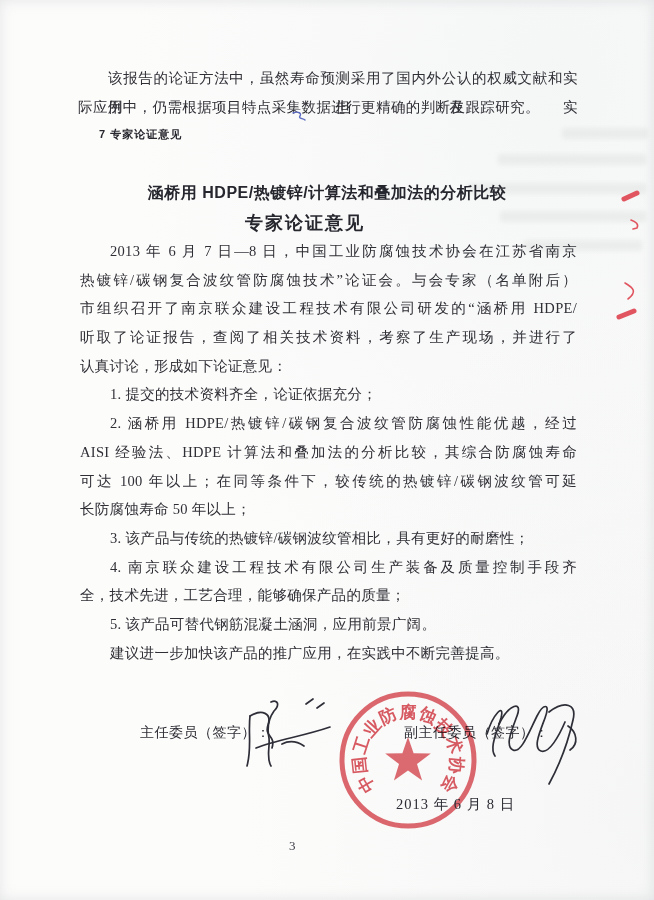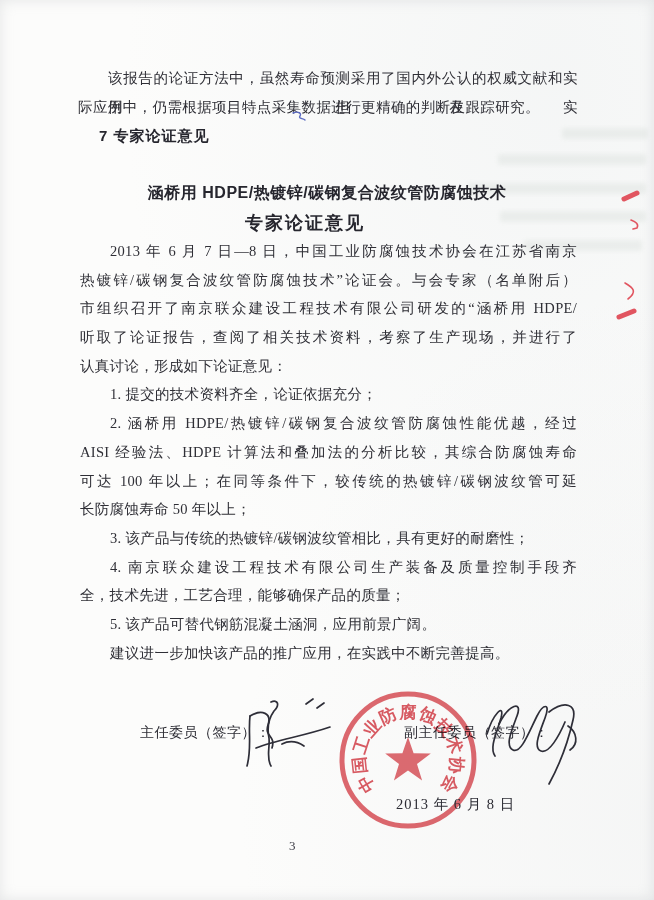--- a/index.html
+++ b/index.html
@@ -16,21 +16,21 @@
       radial-gradient(ellipse at 100% 90%, rgba(205,210,214,.15), transparent 45%),
       #fcfcfb;
     box-shadow:inset 0 0 14px rgba(160,165,170,.25);
   }
   .abs{position:absolute;}
   
   #intro{left:78px;top:64px;width:500px;font-size:14.5px;line-height:29px;letter-spacing:.4px;}
   
   .heading{
     left:99px;top:127px;font-family:"Liberation Sans","DejaVu Sans",sans-serif;
-    font-weight:bold;font-size:15px;letter-spacing:1px;color:#26262e;
+    font-weight:bold;font-size:11px;letter-spacing:1px;color:#26262e;
   }
   .doc-title1{
     left:0;top:183px;width:654px;text-align:center;
     font-family:"Liberation Sans","DejaVu Sans",sans-serif;
     font-weight:bold;font-size:16px;letter-spacing:.5px;color:#26262e;
   }
   .doc-title2{
     left:0;top:211px;width:610px;text-align:center;
     font-family:"Liberation Sans","DejaVu Sans",sans-serif;
     font-weight:bold;font-size:18px;letter-spacing:2px;color:#26262e;
@@ -74,21 +74,21 @@
   <div class="abs bleed" style="left:500px;top:211px;width:146px;height:11px;"></div>
   <div class="abs bleed" style="left:524px;top:240px;width:118px;height:11px;"></div>
 
   <div id="intro" class="abs">
       <div class="line full ind">该报告的论证方法中，虽然寿命预测采用了国内外公认的权威文献和实例，但在实</div>
       <div class="line nf">际应用中，仍需根据项目特点采集数据进行更精确的判断及跟踪研究。</div>
     </div>
 
   <div class="abs heading">7  专家论证意见</div>
 
-  <div class="abs doc-title1">涵桥用 HDPE/热镀锌/碳钢复合波纹管防腐蚀技术</div>
+  <div class="abs doc-title1">涵桥用 HDPE/热镀锌/计算法和叠加法的分析比较</div>
   <div class="abs doc-title2">专家论证意见</div>
 
   <div id="body-lines" class="abs">
       <div class="line full ind">2013 年 6 月 7 日—8 日，中国工业防腐蚀技术协会在江苏省南京</div>
       <div class="line full">热镀锌/碳钢复合波纹管防腐蚀技术”论证会。与会专家（名单附后）</div>
       <div class="line full">市组织召开了南京联众建设工程技术有限公司研发的“涵桥用 HDPE/</div>
       <div class="line full">听取了论证报告，查阅了相关技术资料，考察了生产现场，并进行了</div>
       <div class="line nf">认真讨论，形成如下论证意见：</div>
       <div class="line nf ind">1. 提交的技术资料齐全，论证依据充分；</div>
       <div class="line full ind">2. 涵桥用 HDPE/热镀锌/碳钢复合波纹管防腐蚀性能优越，经过</div>

